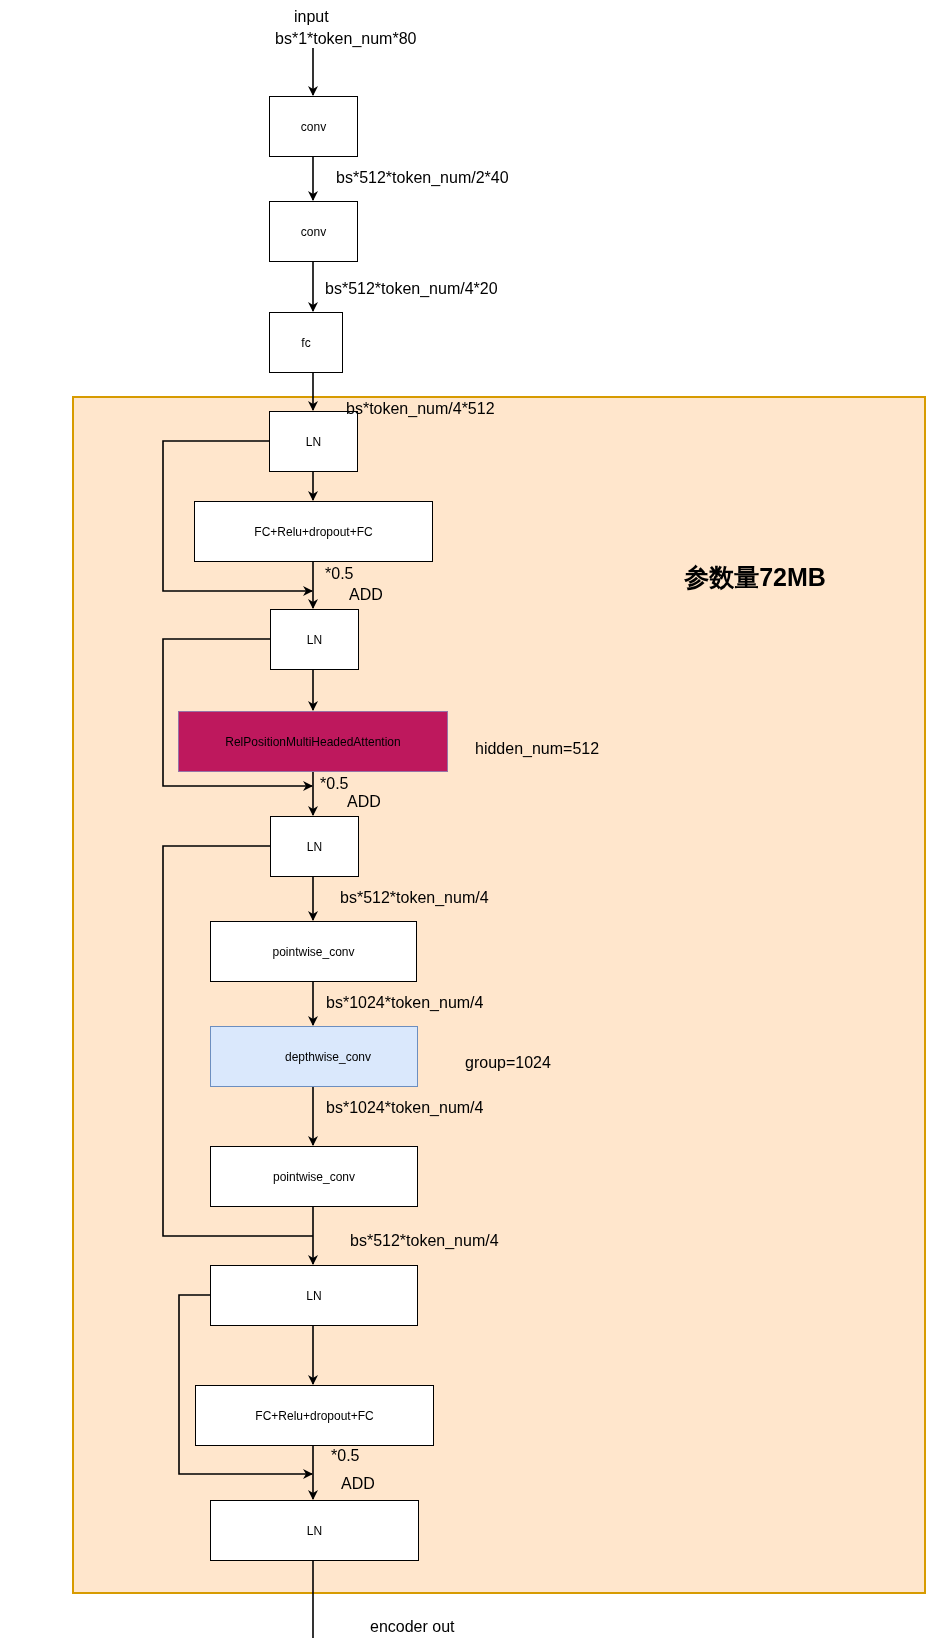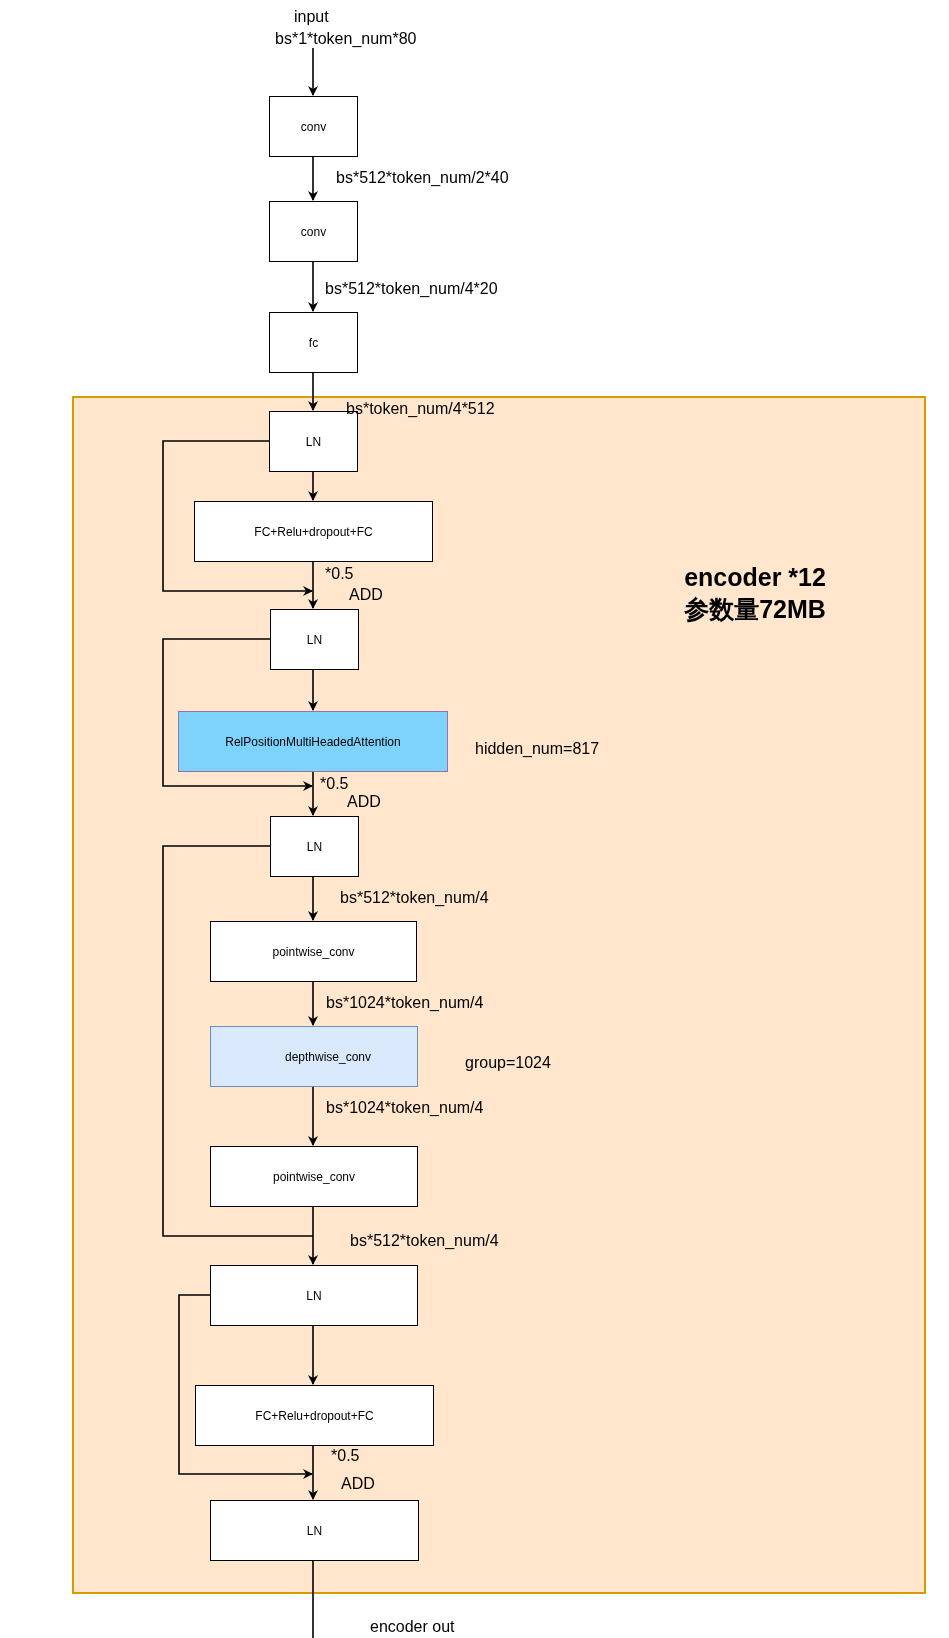--- a/index.html
+++ b/index.html
@@ -3,21 +3,21 @@
 <meta charset="utf-8">
 <style>
   html, body { margin:0; padding:0; background:#ffffff; }
   body { width:949px; height:1638px; position:relative; overflow:hidden;
          font-family:"Liberation Sans", sans-serif; color:#000; }
   .container { position:absolute; left:72px; top:396px; width:854px; height:1198px;
                background:#ffe6cc; border:2px solid #d79b00; box-sizing:border-box; }
   svg.wires { position:absolute; left:0; top:0; }
   .box { position:absolute; box-sizing:border-box; border:1.5px solid #000; background:#fff;
          display:flex; align-items:center; justify-content:center; font-size:12px; }
-  .box.purple { background:#7dd3fc; border-color:#9673a6; }
+  .box.purple { background:#be185d; border-color:#9673a6; }
   .box.blue { background:#dae8fc; border-color:#6c8ebf;padding-left:28px; }
   .lbl { position:absolute; font-size:16px; white-space:nowrap; line-height:18px; }
   .title { position:absolute; left:640px; top:560px; width:230px; text-align:center;
            font-weight:bold; font-size:25px; line-height:32px; }
   .title div { white-space:nowrap; }
 </style>
 </head>
 <body>
 
 <div class="container"></div>
@@ -51,21 +51,21 @@
     <polyline points="270,846 163,846 163,1236 313,1236"></polyline>
     <polyline points="210,1295 179,1295 179,1474 312,1474" marker-end="url(#ah)"></polyline>
   </g>
 </svg>
 
 <div class="lbl" style="left:294px;top:8px;">input</div>
 <div class="lbl" style="left:234px;top:30px;margin-left:41px;">bs*1*token_num*80</div>
 
 <div class="box" style="left:269px;top:96px;width:89px;height:61px;">conv</div>
 <div class="box" style="left:269px;top:201px;width:89px;height:61px;">conv</div>
-<div class="box" style="left:269px;top:312px;width:89px;height:61px;">fc</div>
+<div class="box" style="left:269px;top:312px;width:74px;height:61px;">fc</div>
 <div class="box" style="left:269px;top:411px;width:89px;height:61px;">LN</div>
 <div class="box" style="left:194px;top:501px;width:239px;height:61px;">FC+Relu+dropout+FC</div>
 <div class="box" style="left:270px;top:609px;width:89px;height:61px;">LN</div>
 <div class="box purple" style="left:178px;top:711px;width:270px;height:61px;">RelPositionMultiHeadedAttention</div>
 <div class="box" style="left:270px;top:816px;width:89px;height:61px;">LN</div>
 <div class="box" style="left:210px;top:921px;width:207px;height:61px;">pointwise_conv</div>
 <div class="box blue" style="left:210px;top:1026px;width:208px;height:61px;">depthwise_conv</div>
 <div class="box" style="left:210px;top:1146px;width:208px;height:61px;">pointwise_conv</div>
 <div class="box" style="left:210px;top:1265px;width:208px;height:61px;">LN</div>
 <div class="box" style="left:195px;top:1385px;width:239px;height:61px;">FC+Relu+dropout+FC</div>
@@ -79,21 +79,20 @@
 <div class="lbl" style="left:326px;top:1099px;">bs*1024*token_num/4</div>
 <div class="lbl" style="left:350px;top:1232px;">bs*512*token_num/4</div>
 
 <div class="lbl" style="left:325px;top:565px;">*0.5</div>
 <div class="lbl" style="left:349px;top:586px;">ADD</div>
 <div class="lbl" style="left:320px;top:775px;">*0.5</div>
 <div class="lbl" style="left:347px;top:793px;">ADD</div>
 <div class="lbl" style="left:331px;top:1447px;">*0.5</div>
 <div class="lbl" style="left:341px;top:1475px;">ADD</div>
 
-<div class="lbl" style="left:475px;top:740px;">hidden_num=817</div>
+<div class="lbl" style="left:475px;top:740px;">hidden_num=512</div>
 <div class="lbl" style="left:465px;top:1054px;">group=1024</div>
 
 <div class="title" style="left:640px;top:561px;">
-  <div>encoder  *12</div>
   <div>参数量72MB</div>
 </div>
 
 <div class="lbl" style="left:370px;top:1618px;">encoder out</div>
 
 </body></html>

